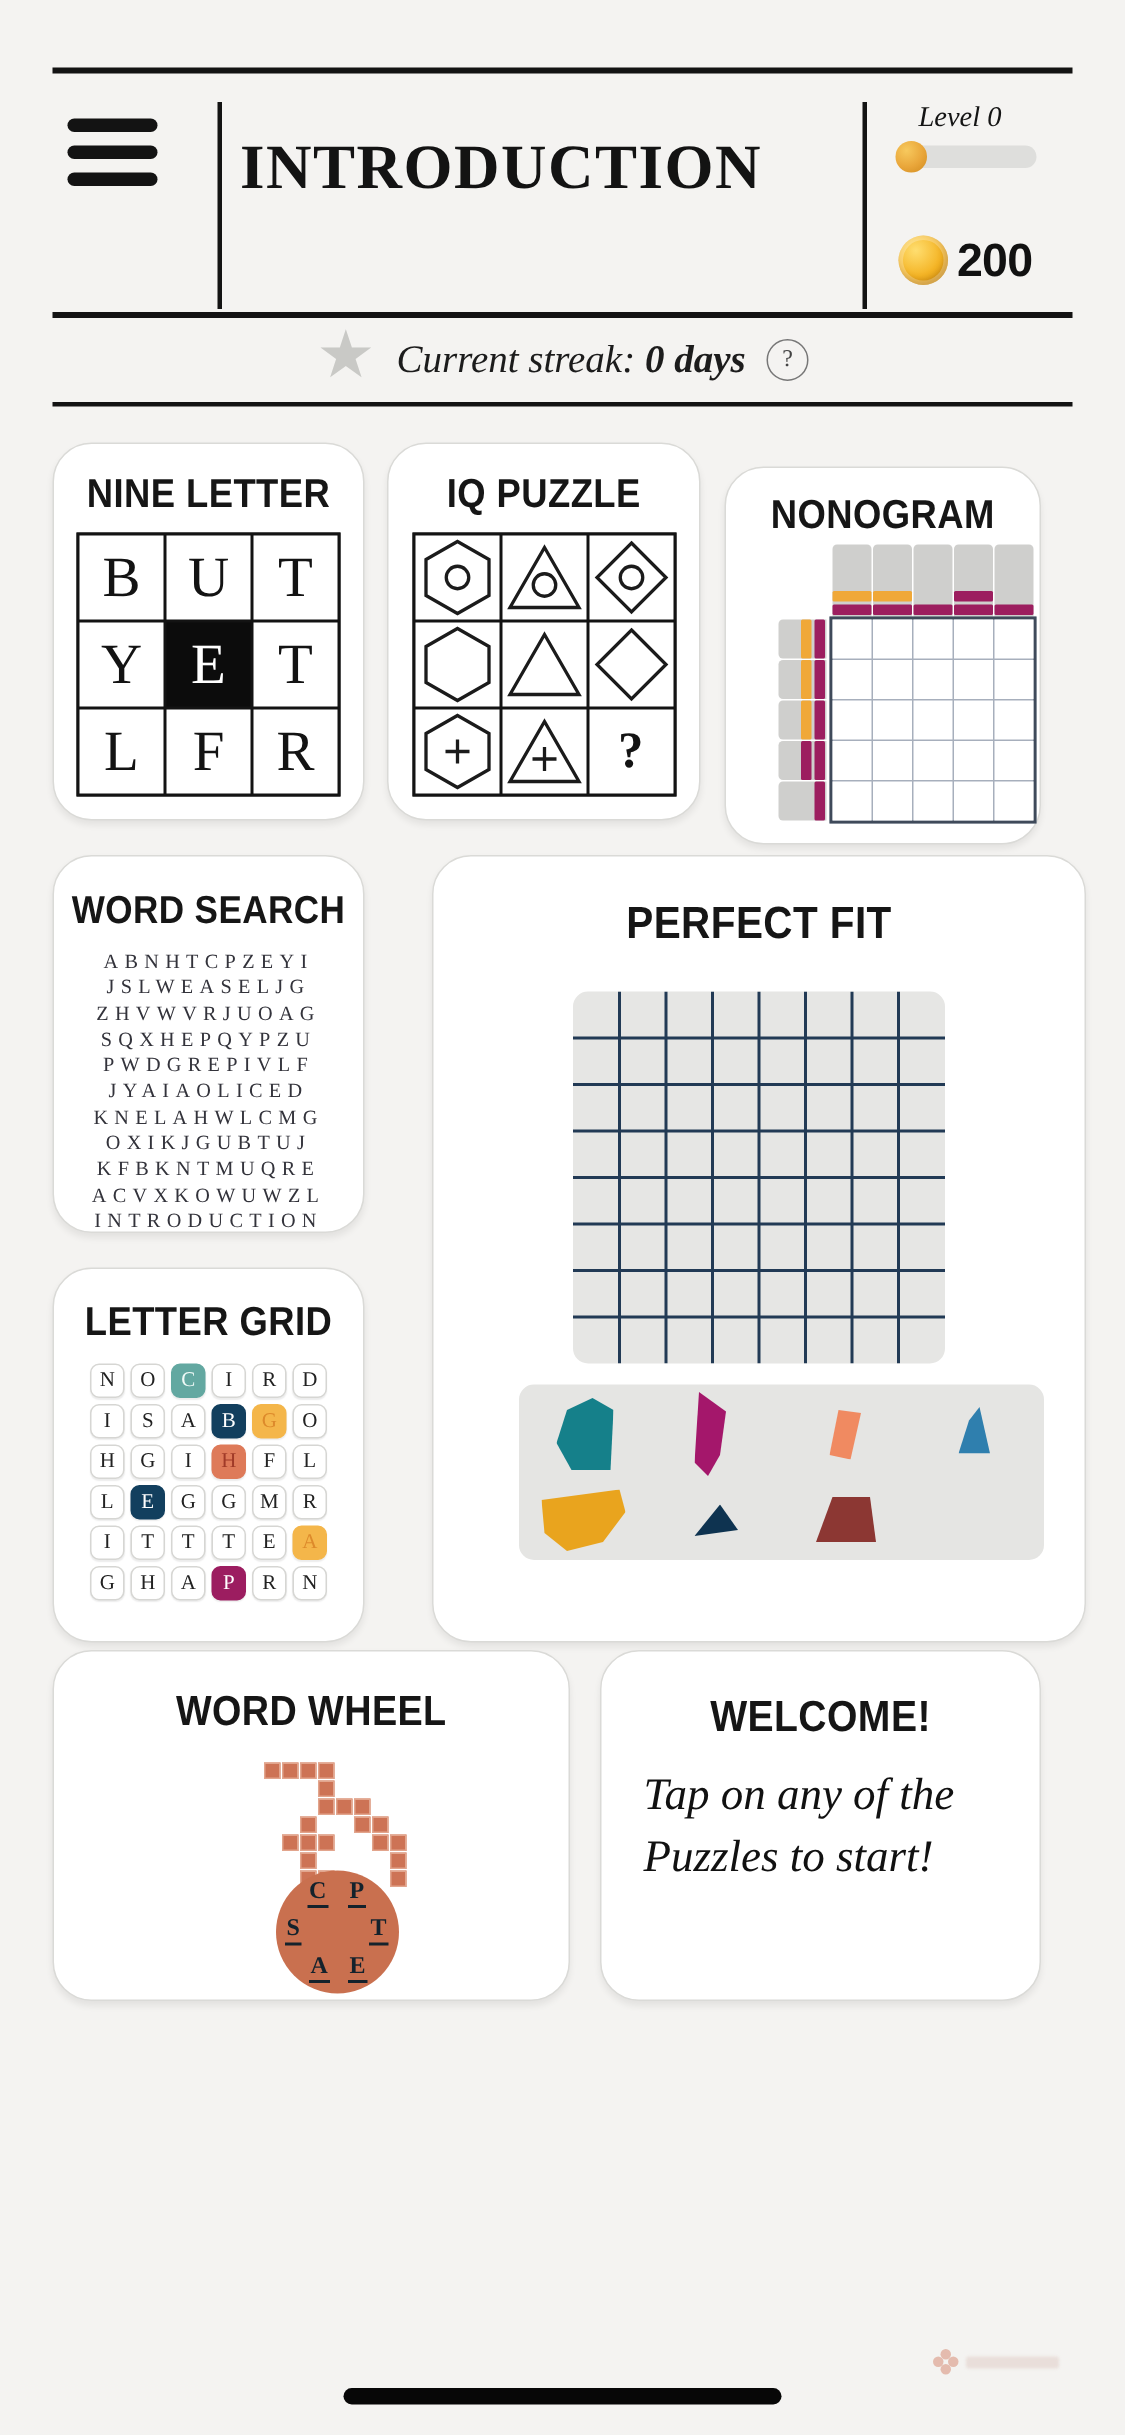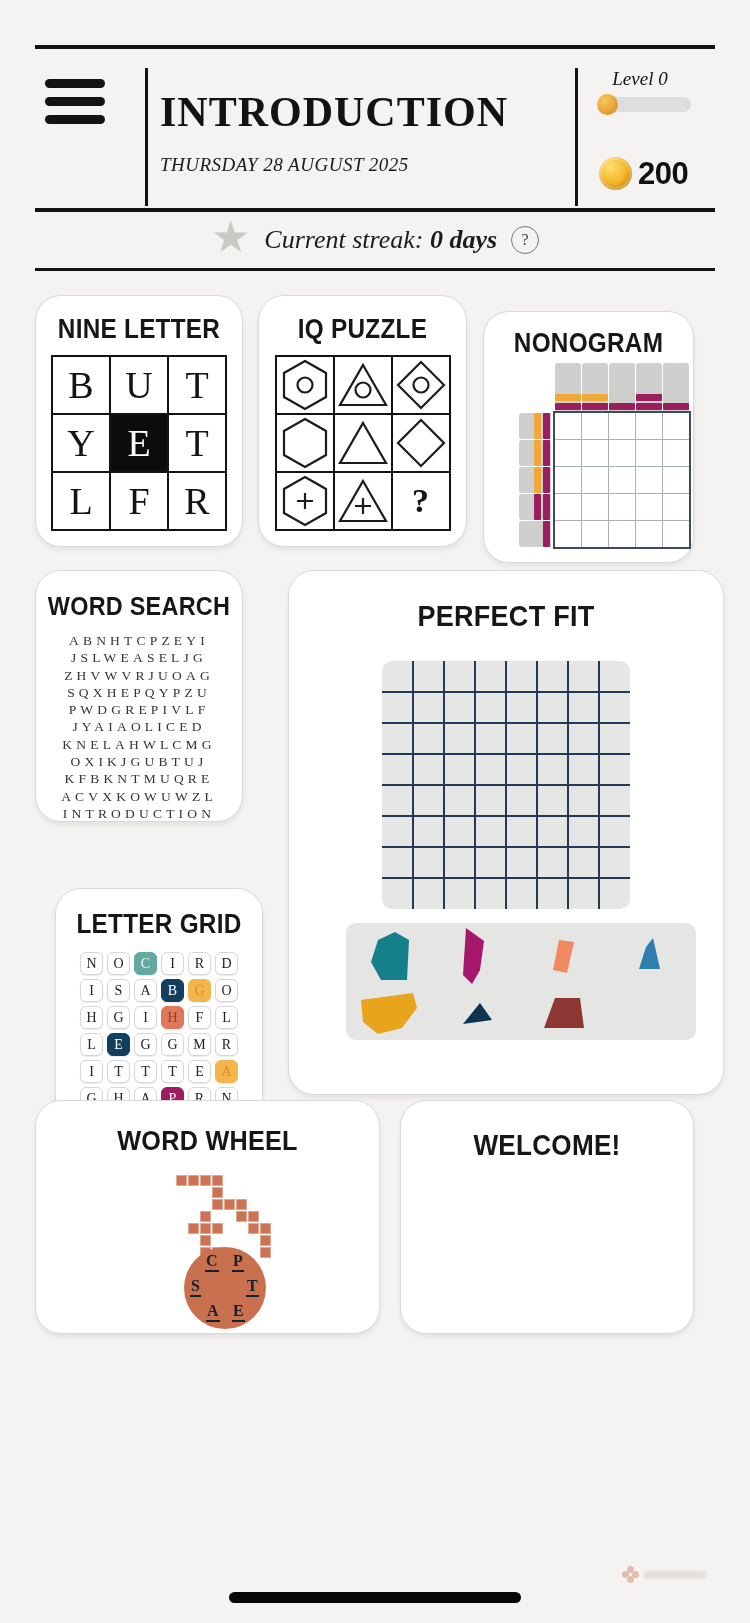--- a/index.html
+++ b/index.html
@@ -101,21 +101,20 @@
 <div class="rule" style="top:268px;height:3px;"></div>
 
 <div class="burger">
   <div></div>
   <div></div>
   <div style="margin-bottom:0;"></div>
 </div>
 <div class="vdiv" style="left:145px;"></div>
 <div class="title-wrap">
   <div class="app-title">INTRODUCTION</div>
-  <div class="app-date">THURSDAY 28 AUGUST 2025</div>
 </div>
 <div class="vdiv" style="left:575px;"></div>
 <div class="level-label">Level 0</div>
 <div class="level-track">
   <div class="level-knob"></div>
 </div>
 <div class="coin"></div>
 <div class="coin-balance">200</div>
 
 <div class="streak-row">
@@ -320,21 +319,21 @@
         </svg></div>
       <div class="pf-piece" style="left: 117px; top: 80px;"><svg width="29" height="21" viewBox="0 0 29 21">
           <polygon points="17,0 29,17 0,21" fill="#0E3350"></polygon>
         </svg></div>
       <div class="pf-piece" style="left: 198px; top: 75px;"><svg width="40" height="30" viewBox="0 0 40 30">
           <polygon points="11,0 36,0 40,30 0,30" fill="#8C3733"></polygon>
         </svg></div>
     </div>
 </div>
 
-<div class="card" style="left:35px;top:888px;width:206px;height:248px;margin-left:20px;">
+<div class="card" style="left:35px;top:845px;width:206px;height:248px;">
   <div class="card-title" style="font-size:27px;margin-top:20px;">LETTER GRID</div>
   <div class="lg-grid">
       <div class="lg-cell">N</div>
       <div class="lg-cell">O</div>
       <div class="lg-cell" style="background: rgb(99, 168, 161); color: rgb(240, 250, 247); border-color: rgb(99, 168, 161);">C</div>
       <div class="lg-cell">I</div>
       <div class="lg-cell">R</div>
       <div class="lg-cell">D</div>
       <div class="lg-cell">I</div>
       <div class="lg-cell">S</div>
@@ -399,20 +398,22 @@
       <div class="ww-letter" style="left: 48px; top: 6px;">P</div>
       <div class="ww-letter" style="left: 6px; top: 31px;">S</div>
       <div class="ww-letter" style="left: 62px; top: 31px;">T</div>
       <div class="ww-letter" style="left: 22px; top: 56px;">A</div>
       <div class="ww-letter" style="left: 48px; top: 56px;">E</div>
     </div>
 </div>
 
 <div class="card" style="left:400px;top:1100px;width:292px;height:232px;">
   <div class="card-title" style="font-size:29px;margin-top:28px;">WELCOME!</div>
+  <div class="welcome-msg">Tap on any of the
+Puzzles to start!</div>
 </div>
 
 <div class="home-indicator"></div>
 <div class="watermark">
   <span class="wm-icon">
     <i style="left:5px;top:0;"></i>
       <i style="left:0;top:5px;"></i>
       <i style="left:10px;top:5px;"></i>
       <i style="left:5px;top:10px;"></i>
   </span>

